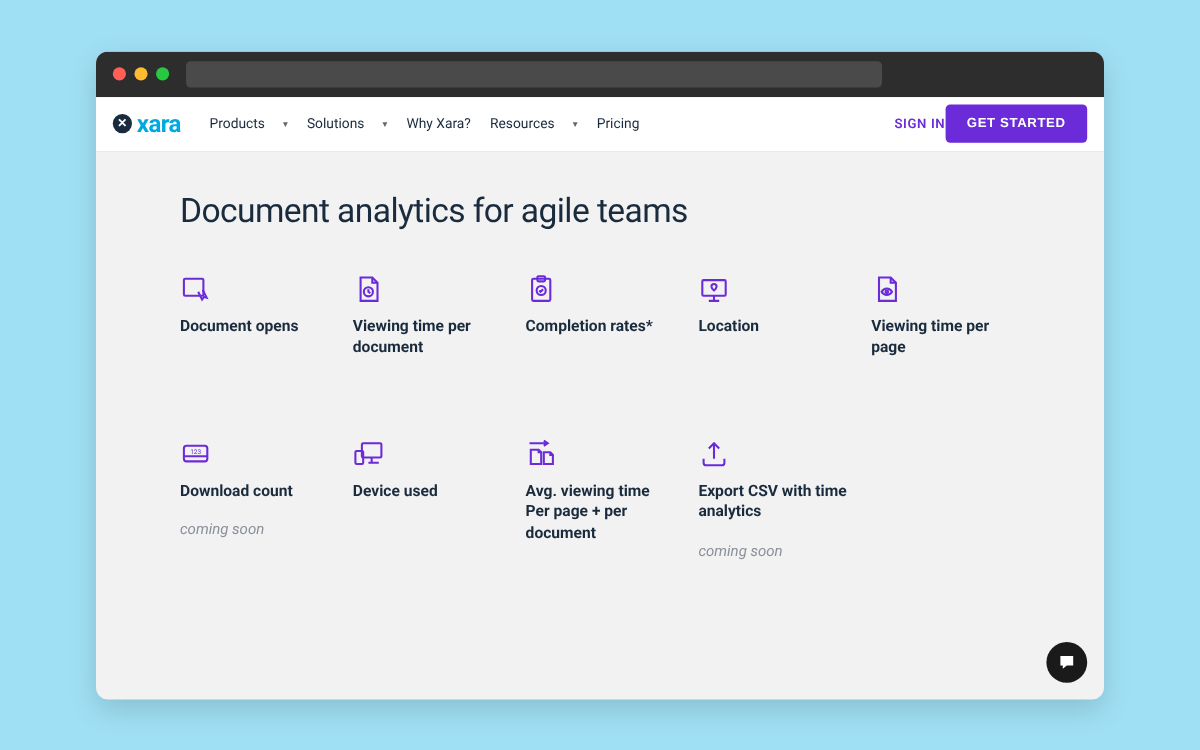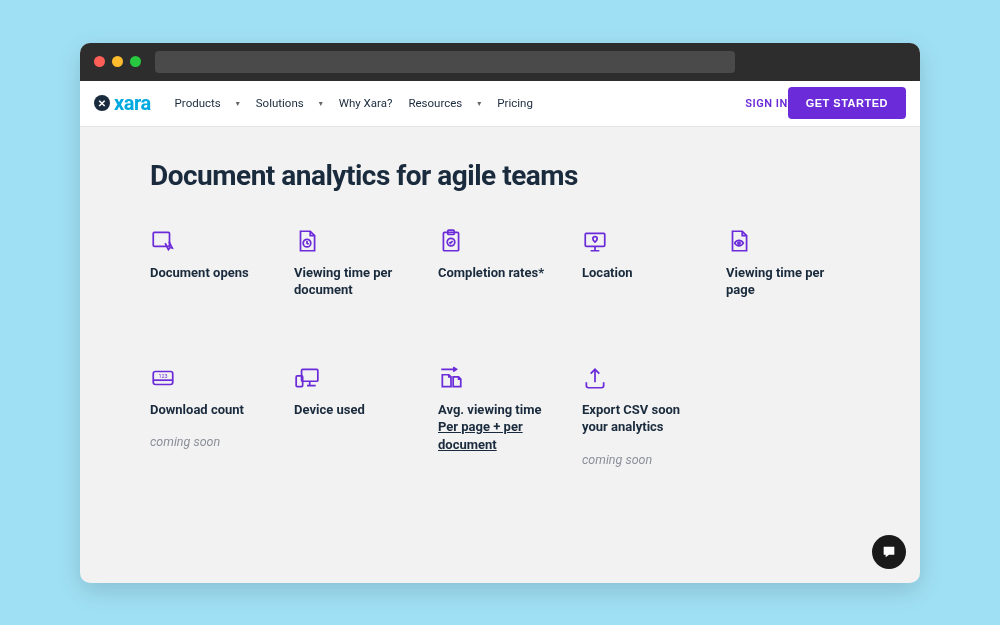--- a/index.html
+++ b/index.html
@@ -119,21 +119,21 @@
   letter-spacing: 0.5px;
   border-radius: 4px;
   cursor: pointer;
 }
 .content {
   padding: 32px 70px 20px;
   background: #f2f2f2;
 }
 .page-title {
   font-size: 28px;
-  font-weight: 700;
+  font-weight: 400;
   color: #1a2b3d;
   margin-bottom: 36px;
   letter-spacing: -0.5px;
 }
 .features-grid {
   display: grid;
   grid-template-columns: repeat(5, 1fr);
   gap: 66px 20px;
 }
 .feature {
@@ -150,21 +150,20 @@
   font-size: 13px;
   font-weight: 700;
   color: #1a2b3d;
   line-height: 1.35;
 }
 .feature-subtitle {
   font-size: 13px;
   font-weight: 700;
   color: #1a2b3d;
   line-height: 1.35;
-  text-decoration: underline;
 }
 .feature-note {
   font-size: 12.5px;
   font-style: italic;
   color: #8a8f99;
   margin-top: 16px;
 }
 .chat-widget {
   position: absolute;
   bottom: 14px;
@@ -323,21 +322,21 @@
         <div class="feature-subtitle">Per page + per document</div>
       </div>
 
       <div class="feature">
         <div class="feature-icon">
           <svg viewBox="0 0 24 24" fill="none" stroke="currentColor" stroke-width="1.6">
               <path d="M12 16V4M8 8l4-4 4 4"></path>
               <path d="M4 16v3a2 2 0 002 2h12a2 2 0 002-2v-3"></path>
             </svg>
         </div>
-        <div class="feature-title">Export CSV soon your analytics</div>
+        <div class="feature-title">Export CSV with time analytics</div>
         <div class="feature-note">coming soon</div>
       </div>
 
     </div>
   </div>
 
   <div class="chat-widget">
     <svg viewBox="0 0 24 24" fill="#fff">
         <path d="M4 4h16v12H12l-5 4v-4H4z"></path>
       </svg>

